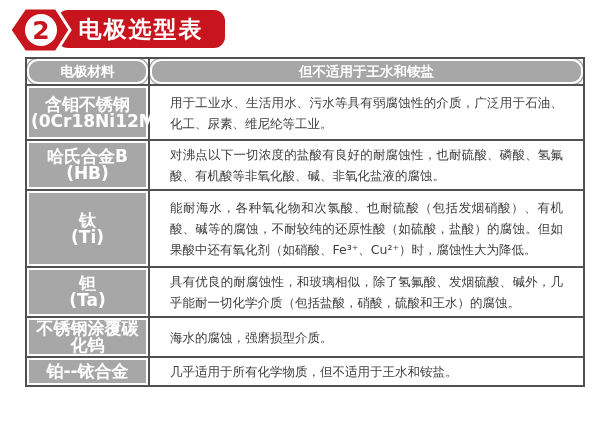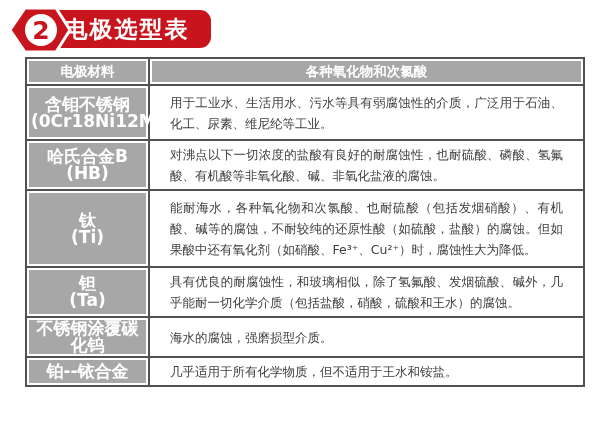--- a/index.html
+++ b/index.html
@@ -8,21 +8,21 @@
     width: 600px; height: 431px;
     font-family: "DejaVu Sans", "Liberation Sans", sans-serif;
     position: relative;
     overflow: hidden;
   }
   .page { width: 600px; height: 431px; position: relative; }
 
   
   .header { position: absolute; left: 0; top: 0; width: 600px; height: 57px; }
   .title-pill {
-    position: absolute; left: 43px; top: 10px;
+    position: absolute; left: 57px; top: 10px;
     width: 168px; height: 38px;
     background: var(--red);
     border-radius: 11px;
     display: flex; align-items: center; justify-content: center;
   }
   .title-pill span {
     color: #ffffff; font-size: 23px; font-weight: bold; letter-spacing: 2px;
     line-height: 1;
   }
   .hex-badge { position: absolute; left: 8px; top: 4px; }
@@ -35,21 +35,21 @@
     table-layout: fixed;
   }
   th, td { border: 2px solid var(--border); }
   th.mat-h, td.mat, th.desc-h {
     background: var(--gray);
     box-shadow: inset 0 0 0 2px #ffffff;
     color: #ffffff;
     text-align: center;
     vertical-align: middle;
   }
-  th.mat-h, th.desc-h { font-size: 13.5px; font-weight: bold; }
+  th.mat-h, th.desc-h { font-size: 13.5px; font-weight: bold; border-radius: 11px; }
   td.mat { font-size: 17px; font-weight: bold; line-height: 17px; padding: 2px 4px; }
   td.mat .mat-code { font-weight: bold; }
   td.desc {
     background: #ffffff;
     color: var(--text);
     font-size: 12.5px;
     line-height: 21px;
     padding: 3px 20px;
     vertical-align: middle;
     text-align: left;
@@ -73,21 +73,21 @@
   </div>
 
   <table>
     <colgroup>
       <col style="width:123px">
       <col style="width:435px">
     </colgroup>
     <tbody>
       <tr style="height:27px;">
         <th class="mat-h">电极材料</th>
-        <th class="desc-h">各种氧化物和次氯酸</th>
+        <th class="desc-h">但不适用于王水和铵盐</th>
       </tr>
 
       <tr style="height:55px;">
         <td class="mat">
           <div class="mat-name">含钼不锈钢</div>
           <div class="mat-code">(0Cr18Ni12Mo2Ti)</div>
         </td>
         <td class="desc">用于工业水、生活用水、污水等具有弱腐蚀性的介质，广泛用于石油、化工、尿素、维尼纶等工业。</td>
       </tr>
 

